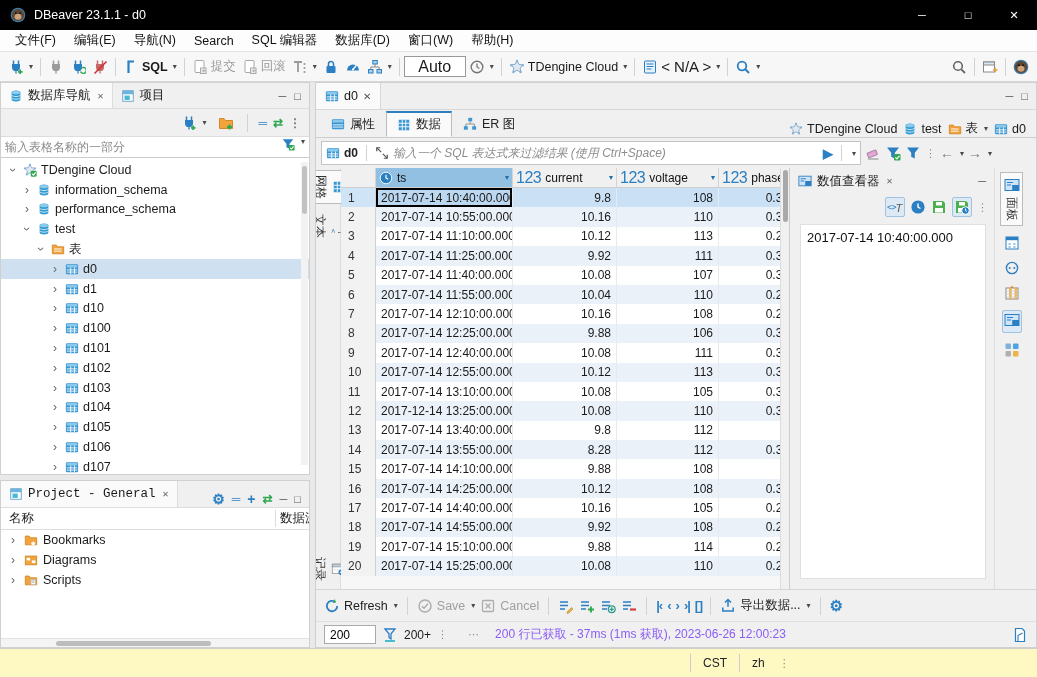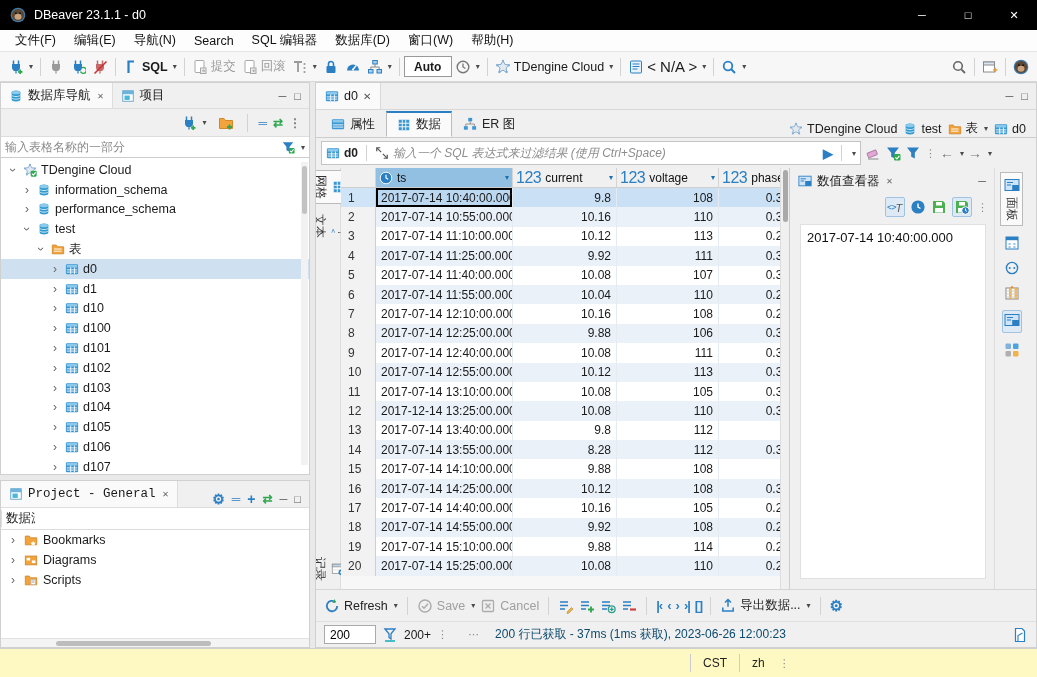--- a/index.html
+++ b/index.html
@@ -24,42 +24,42 @@
 
   
   .menubar { height:22px; background:#fdfdfd; display:flex; align-items:center; padding-left:6px; border-bottom:1px solid #e4e4e4; }
   .menu-item { padding:0 9px; font-size:12.5px; color:#111; }
 
   
   .toolbar { height:30px; background:#f7f7f7; border-bottom:1px solid #d8d8d8; display:flex; align-items:center; padding:0 5px; }
   .tb-btn { height:23px; display:flex; align-items:center; gap:3px; padding:0 3px; border-radius:2px; }
   .tb-label { font-size:12.5px; font-weight:bold; }
   .tb-label.gray { color:#9a9a9a; font-weight:normal; }
-  .auto-box { width:48px; height:21px; background:#fff; border:1px solid #999; display:flex; align-items:center; justify-content:center; font-size:12px;font-weight:bold; }
+  .auto-box { width:62px; height:21px; background:#fff; border:1px solid #999; display:flex; align-items:center; justify-content:center; font-size:16px; }
   .spring { flex:1; }
 
   
   .workspace { position:absolute; top:82px; left:0; right:0; bottom:29px; display:flex; }
   .left-col { width:310px; flex:none; display:flex; flex-direction:column; background:#f4f4f4; }
   .sash-v { width:5px; flex:none; background:#e9e9e9; }
   .sash-h { height:5px; flex:none; background:#e9e9e9; }
 
   .panel { background:#f4f4f4; border:1px solid #d0d0d0; display:flex; flex-direction:column; overflow:hidden; }
   .ptab-row { height:26px; display:flex; align-items:center; background:#f0f0f0; border-bottom:1px solid #ddd; flex:none; }
   .ptab { height:100%; display:flex; align-items:center; gap:5px; padding:0 8px; font-size:12.5px; }
   .ptab.sel { background:#fafafa; border-right:1px solid #ddd;font-family:Liberation Mono, monospace; }
   .ptab .x { color:#666; font-size:10px; margin-left:2px; }
   .view-min { margin-left:auto; display:flex; gap:8px; padding-right:8px; color:#555; font-size:11px; }
 
   .nav-toolbar { height:27px; display:flex; align-items:center; justify-content:flex-end; gap:6px; padding-right:8px; background:#f0f0f0; flex:none; }
   .glyph-btn { font-size:12px; color:#2b7fc3; font-weight:bold; }
   .glyph-btn.green { color:#2fa84f; }
   .glyph-btn.gray { color:#777; }
 
-  .nav-filter { height:22px; display:flex; align-items:center; background:#fff; border-top:1px solid #ddd; border-bottom:1px solid #ccc; padding:0 4px; gap:4px; flex:none; }
+  .nav-filter { height:22px; display:flex; background:#fff; border-top:1px solid #ddd; border-bottom:1px solid #ccc; padding:0 4px; gap:4px; flex:none; }
   .nav-filter input { flex:1; border:none; outline:none; font-size:12px; font-family:inherit; color:#333; }
   .nav-filter input::placeholder { color:#8a8a8a; }
 
   .tree { flex:1; background:#fff; position:relative; overflow:hidden; padding-top:2px; }
   .tree-row { height:19.8px; display:flex; align-items:center; gap:4px; font-size:12.5px; padding-right:4px; }
   .tree-row.sel { background:#cfe0f0; }
   .exp { width:12px; text-align:center; color:#666; font-size:12px; flex:none; display:inline-block; }
   .exp.open { transform:rotate(90deg); }
   .scroll-v { position:absolute; right:1px; top:4px; width:7px; height:96%; background:#f2f2f2; }
   .scroll-v .thumb { width:5px; margin-left:1px; background:#c2c2c2; border-radius:3px; }
@@ -130,21 +130,21 @@
   .strip-sel { border:1px solid #9fc3e0; background:#ddeaf6; border-radius:2px; padding:1px; }
 
   .result-toolbar { height:32px; display:flex; align-items:center; background:#f0f0f0; border-top:1px solid #d5d5d5; padding:0 8px; gap:5px; flex:none; font-size:12.5px; }
   .rtb { display:flex; align-items:center; gap:4px; }
   .rtb .lbl { color:#222; }
   .rtb.disabled .lbl { color:#a0a0a0; }
   .navg { color:#2b7fc3; font-size:13px; font-weight:bold; letter-spacing:-1px; }
 
   .result-status { height:26px; display:flex; align-items:center; background:#f0f0f0; border-top:1px solid #e0e0e0; padding:0 8px; gap:6px; flex:none; }
   .fetch-input { width:52px; height:19px; border:1px solid #aaa; background:#fff; padding:0 5px; font-size:12px; font-family:inherit; outline:none; }
-  .status-msg { font-size:12px; color:#0c4a6e; margin-left:10px; }
+  .status-msg { font-size:12px; color:#8b5cf6; margin-left:10px; }
   .dots { color:#8a8a8a; font-size:11px; }
 
   
   .statusbar { position:absolute; left:0; right:0; bottom:0; height:29px; background:#fef9c3; border-top:1px solid #cfcfcf; display:flex; align-items:center; font-size:12px; color:#222; }
   .sb-spacer { width:690px; }
   .sb-item { padding:0 12px; height:18px; display:flex; align-items:center; border-left:1px solid #ccc; }
   .sb-item:last-of-type { border-right:1px solid #ccc; }
 </style>
 </head>
 <body>
@@ -641,20 +641,21 @@
         <div class="view-min" style="gap:7px; align-items:center;">
           <span class="glyph-btn" style="font-size:14px;">⚙</span>
           <span class="glyph-btn">═</span>
           <span class="glyph-btn" style="font-weight:bold;font-size:14px;">+</span>
           <span class="glyph-btn green">⇄</span>
           <span style="color:#555;font-size:11px;">─</span>
           <span style="color:#555;font-size:11px;">□</span>
         </div>
       </div>
       <div class="proj-head">
+        <span class="c1">名称</span>
         <span class="c2">数据源</span>
       </div>
       <div class="proj-items" id="project-items">
           <div class="proj-row" style="padding-left: 6px;">
             <span class="exp">›</span>
             <i class="ic ic14">
               <svg viewBox="0 0 16 16">
                 <path d="M1.5 3.5h4.5l1.5 2h7v8H1.5z" fill="#f2a33c" stroke="#d2882a"></path>
                 <path d="M10.5 9l1 1.9 2.1.3-1.5 1.5.3 2.1-1.9-1-1.9 1 .3-2.1-1.5-1.5 2.1-.3z" fill="#fff"></path>
               </svg>

